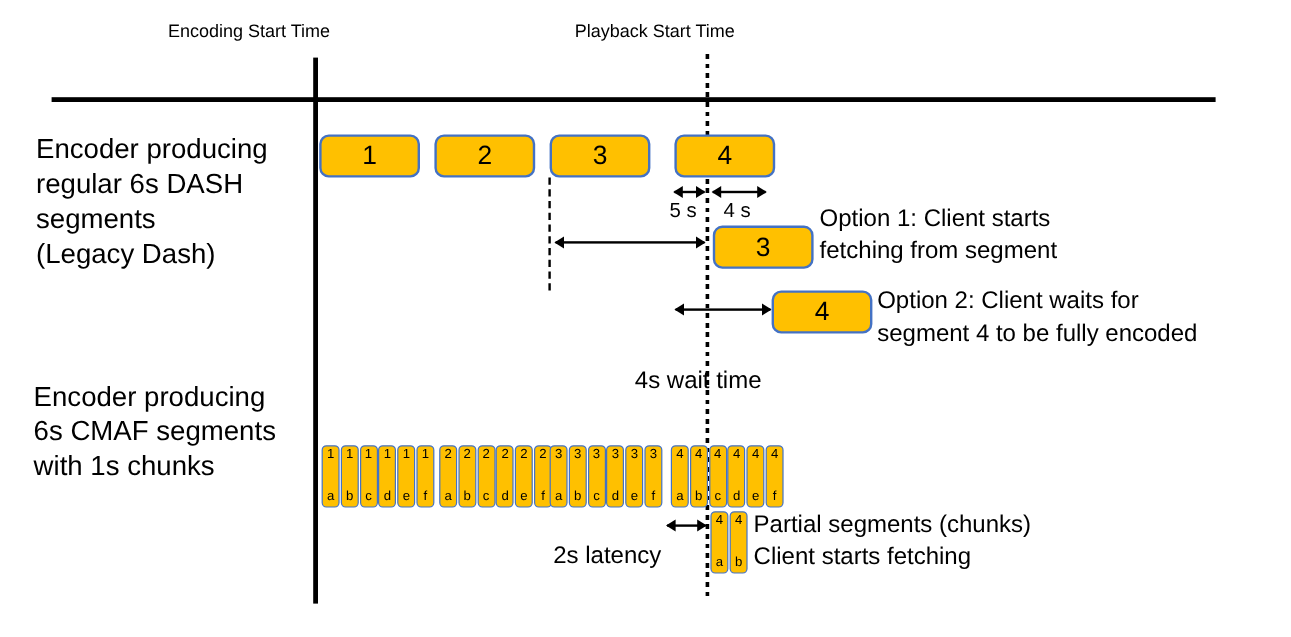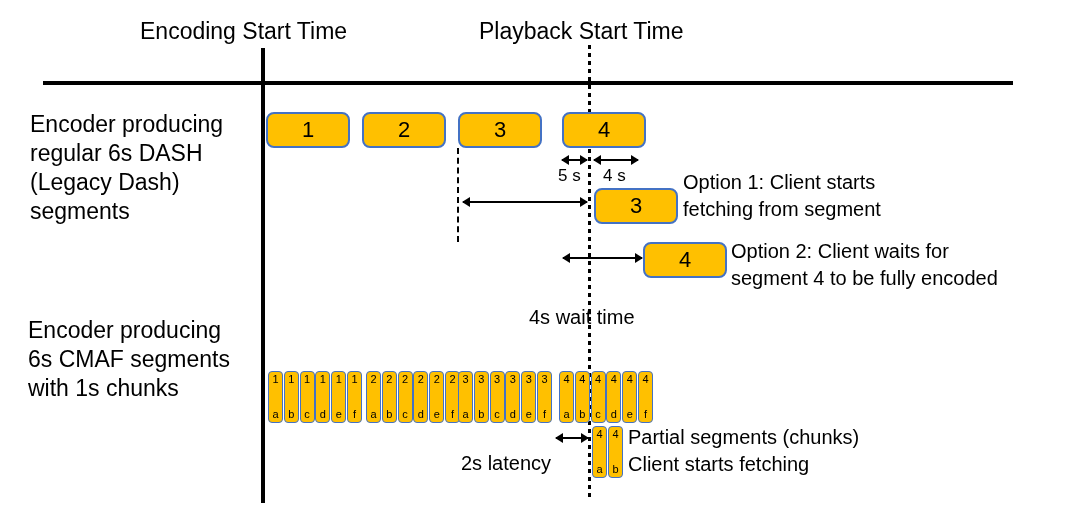--- a/index.html
+++ b/index.html
@@ -7,21 +7,21 @@
     position:relative;width:1076px;height:531px;background:#ffffff;
     font-family:"Liberation Sans",sans-serif;color:#000;overflow:hidden;
   }
   .hline{position:absolute;background:#000;height:4px;}
   .vline{position:absolute;background:#000;width:4px;}
   .vdotted{
     position:absolute;width:3px;
     background:repeating-linear-gradient(to bottom,#000 0 4px,transparent 4px 8px);
   }
   .vdashed{position:absolute;width:0;border-left:2px dashed #000;}
-  .axis-label{position:absolute;font-size:23px;white-space:nowrap;}
+  .axis-label{position:absolute;font-size:15px;white-space:nowrap;}
   .row-label{position:absolute;font-size:23px;line-height:29px;white-space:nowrap;}
   .seg{
     position:absolute;width:84px;height:36px;
     background:var(--seg-fill,#FFC000);
     border:2px solid var(--seg-border,#4472C4);
     border-radius:8px;
     display:flex;align-items:center;justify-content:center;
     font-size:22px;z-index:3;box-sizing:border-box;
   }
   .chunk-group{position:absolute;top:371px;height:49px;z-index:3;}
@@ -56,22 +56,22 @@
   <div class="axis-label" style="left:479px;top:18px;">Playback Start Time</div>
 
   <div class="hline" style="left:43px;top:81px;width:970px;"></div>
   <div class="vline" style="left:261px;top:48px;height:455px;"></div>
   <div class="vdotted" style="left:588px;top:45px;height:453px;"></div>
   <div class="vdashed" style="left:457px;top:148px;height:94px;"></div>
 
   <div class="row-label" style="left:30px;top:110px;">
     <div>Encoder producing</div>
     <div>regular 6s DASH</div>
+    <div>segments</div>
     <div>(Legacy Dash)</div>
-    <div>segments</div>
   </div>
   <div class="row-label" style="left:28px;top:316px;">
     <div>Encoder producing</div>
     <div>6s CMAF segments</div>
     <div>with 1s chunks</div>
   </div>
 
   <div class="seg" style="left:266px;top:112px;">1</div>
   <div class="seg" style="left:362px;top:112px;">2</div>
   <div class="seg" style="left:458px;top:112px;">3</div>

